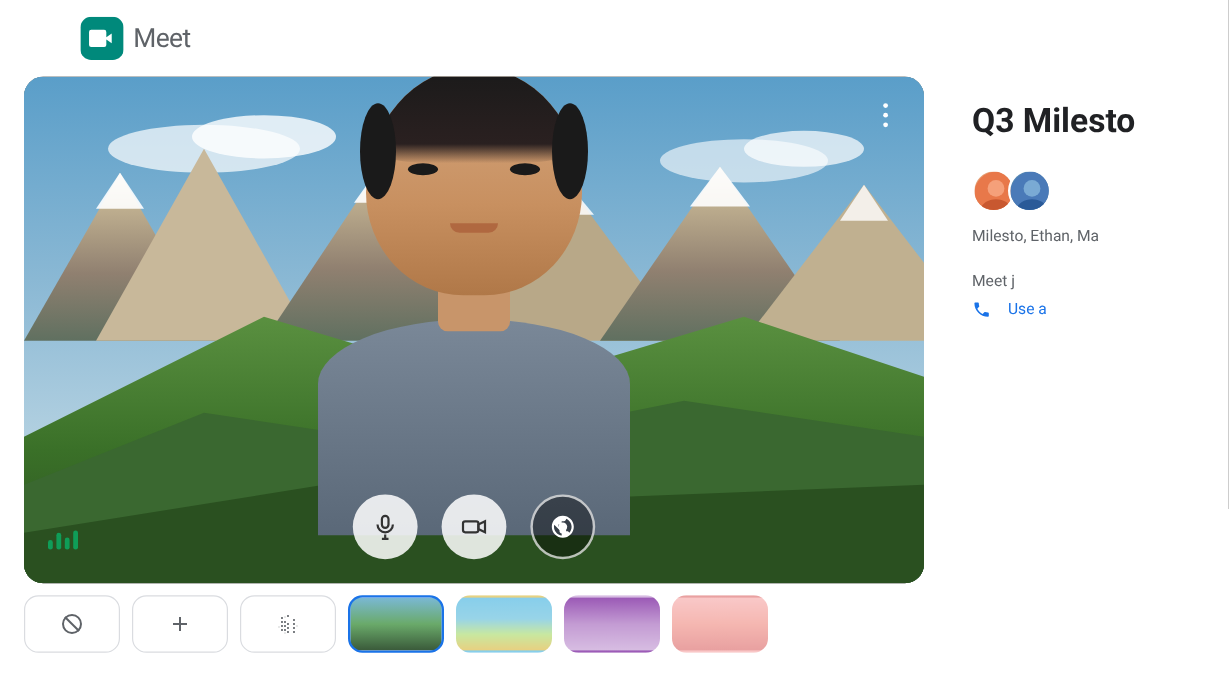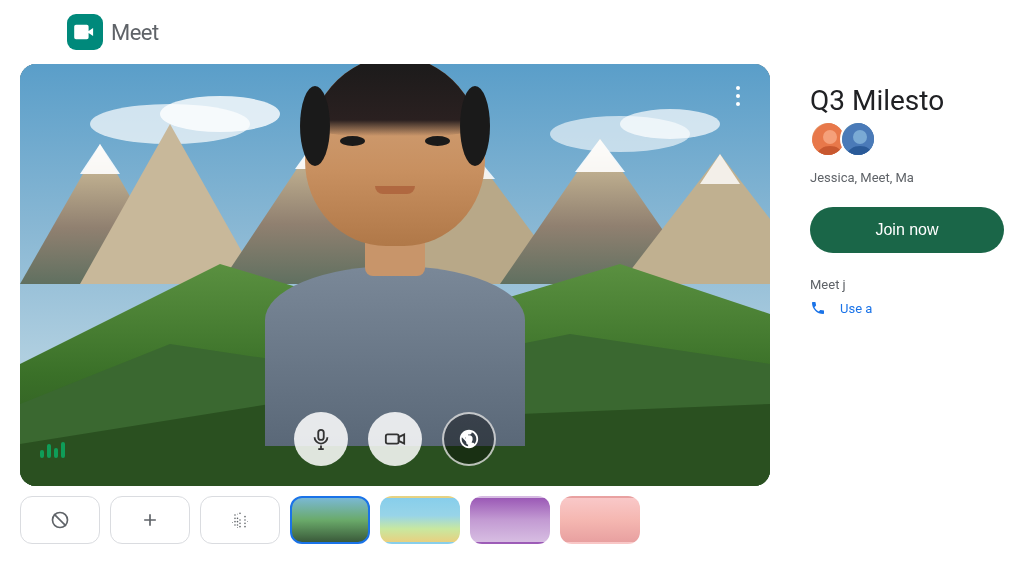--- a/index.html
+++ b/index.html
@@ -190,23 +190,23 @@
     
     .right-panel {
       width: 260px;
       padding-top: 20px;
       display: flex;
       flex-direction: column;
       align-items: flex-start;
     }
     .meeting-title {
       font-size: 28px;
-      font-weight: 400;
+      font-weight: 700;
       color: #202124;
-      margin-bottom: 4px;
+      margin-bottom: 24px;
       white-space: nowrap;
       overflow: hidden;
       text-align: right;
     }
     .participants-row {
       display: flex;
       align-items: center;
       margin-bottom: 12px;
     }
     .avatar {
@@ -426,23 +426,22 @@
       </div>
       <div class="avatar avatar-2">
         <svg width="36" height="36" viewBox="0 0 36 36">
           <rect width="36" height="36" rx="18" fill="#4a7ab8"></rect>
           <circle cx="18" cy="14" r="7" fill="#7aaad4"></circle>
           <path d="M4 36c0-8 6-13 14-13s14 5 14 13" fill="#2a5a98"></path>
         </svg>
       </div>
     </div>
 
-    <p class="participants-text">Jessica, Meet, Ma</p>
-
-    <button class="join-btn">Join now</button>
+    <p class="participants-text">Milesto, Ethan, Ma</p>
+
 
     <p class="other-join-text">Meet j</p>
 
     <div class="use-audio-link">
       <svg width="16" height="16" viewBox="0 0 24 24" fill="#1a73e8">
         <path d="M6.62 10.79c1.44 2.83 3.76 5.14 6.59 6.59l2.2-2.2c.27-.27.67-.36 1.02-.24 1.12.37 2.33.57 3.57.57.55 0 1 .45 1 1V20c0 .55-.45 1-1 1-9.39 0-17-7.61-17-17 0-.55.45-1 1-1h3.5c.55 0 1 .45 1 1 0 1.25.2 2.45.57 3.57.11.35.03.74-.25 1.02l-2.2 2.2z"></path>
       </svg>
       <span>Use a</span>
     </div>
   </div>

